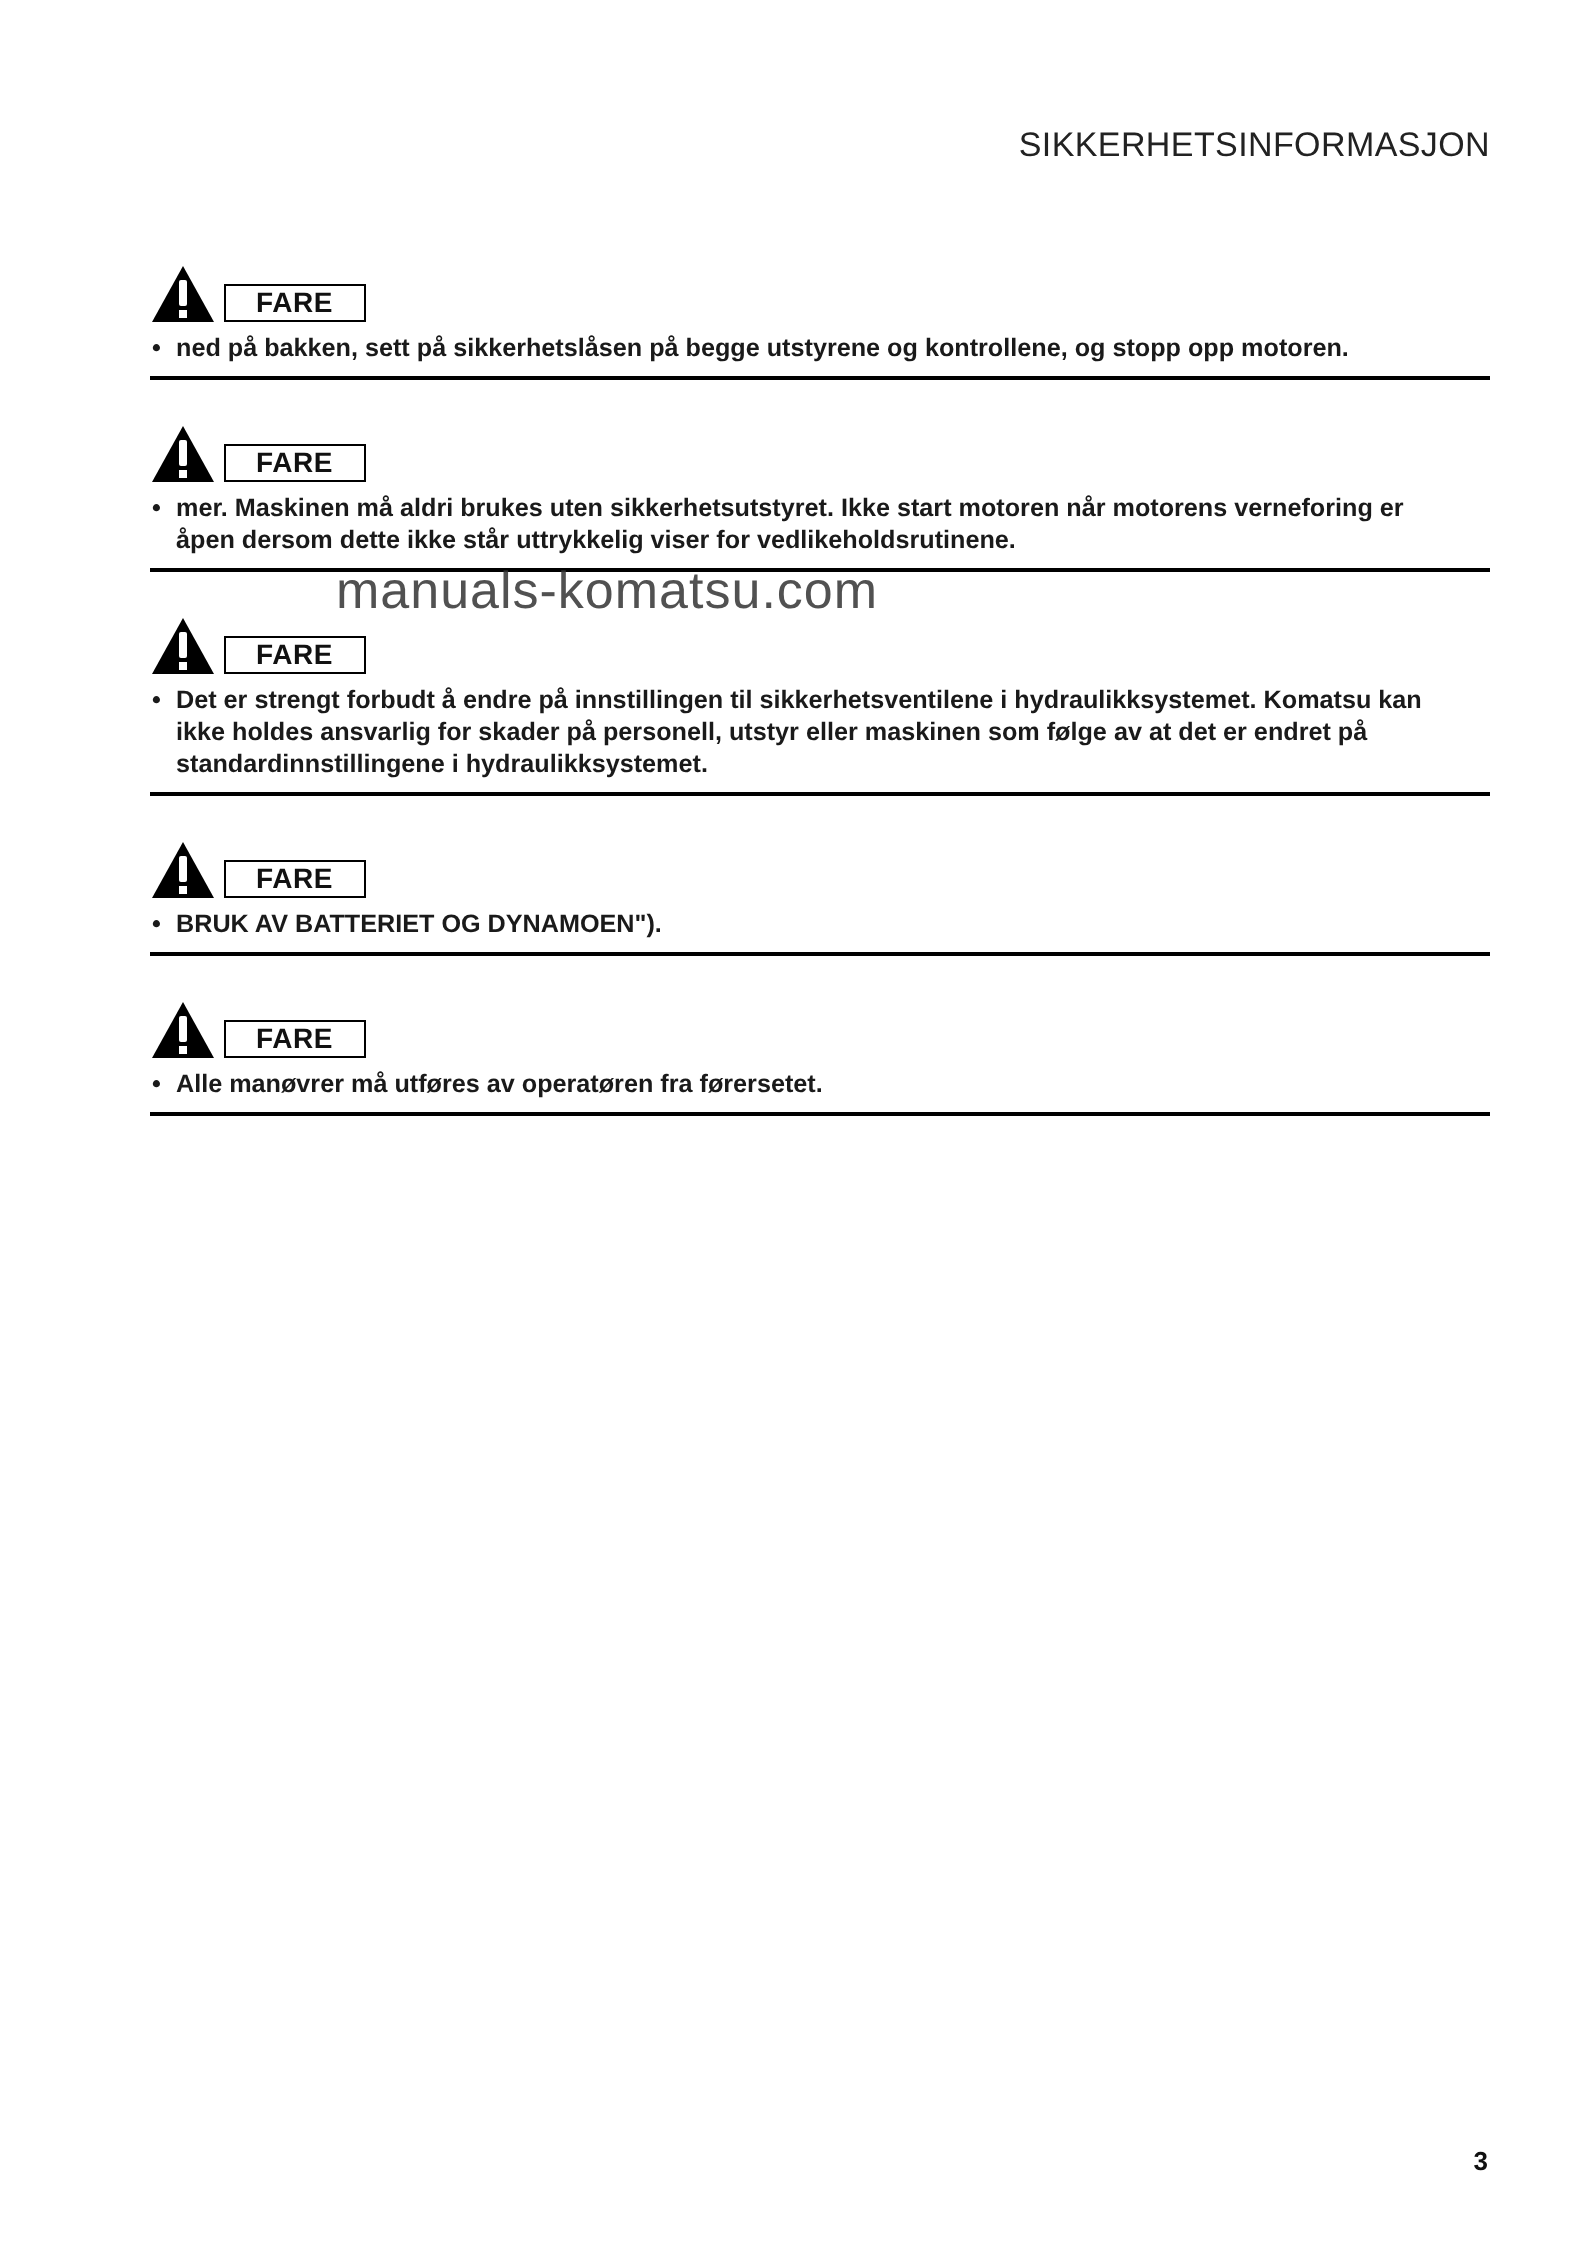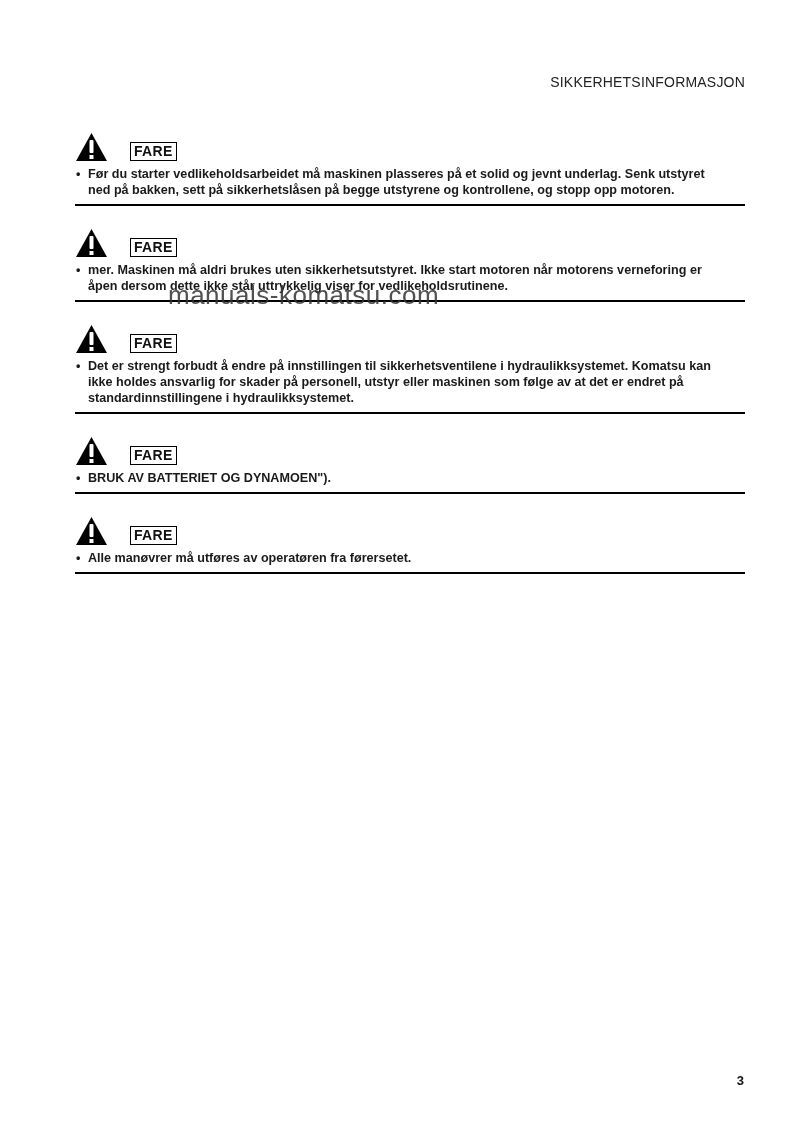--- a/index.html
+++ b/index.html
@@ -1,31 +1,31 @@
 <!DOCTYPE html>
 <html><head>
 <meta charset="utf-8">
 <style>
   html, body { margin: 0; padding: 0; background: #ffffff; }
   body {
     width: 793px; height: 1123px; position: relative; overflow: hidden;
     font-family: "Liberation Sans", sans-serif; color: #111;
   }
   .header {
-    position: absolute; top: 74px; right: 48px;
-    font-size: 14px; letter-spacing: 0.2px; color: #222;
+    position: absolute; top: 63px; right: 48px;
+    font-size: 17px; letter-spacing: 0.2px; color: #222;
   }
   .content { position: absolute; left: 75px; top: 130px; width: 670px; }
   .warning { position: relative; }
   .warning + .warning { margin-top: 20px; }
   .sign { display: flex; align-items: center; height: 33px; margin-bottom: 3px; }
   .tri { width: 33px; height: 30px; display: block; }
   .fare {
-    margin-left: 22px; margin-top: 9px;
-    border: 1px solid #000; padding: 0 3px;
+    margin-left: 4px; margin-top: 9px;
+    border: 1px solid #000; padding: 0 15px;
     font-size: 14px; line-height: 17px; font-weight: bold; letter-spacing: 0.3px;
   }
   .text {
     position: relative;
     font-size: 12.6px; line-height: 16px; font-weight: bold; color: #1a1a1a;
     padding-left: 13px; text-align: justify;
   }
   .text::before {
     content: "\2022"; position: absolute; left: 1px; top: 0; font-weight: bold;
   }
@@ -51,21 +51,20 @@
   <div class="warning">
     <div class="sign">
       <svg class="tri" viewBox="0 0 33 30">
         <polygon points="16.5,1 32,29 1,29" fill="#000"></polygon>
         <rect x="14.5" y="8" width="4" height="13" rx="1" fill="#fff"></rect>
         <rect x="14.5" y="23" width="4" height="4" fill="#fff"></rect>
       </svg>
       <span class="fare">FARE</span>
     </div>
     <div class="text">
-      <span class="line">Før du starter vedlikeholdsarbeidet må maskinen plasseres på et solid og jevnt underlag. Senk utstyret</span>
       <span class="line">ned på bakken, sett på sikkerhetslåsen på begge utstyrene og kontrollene, og stopp opp motoren.</span>
     </div>
     <div class="rule"></div>
   </div>
 
   <div class="warning">
     <div class="sign">
       <svg class="tri" viewBox="0 0 33 30">
         <polygon points="16.5,1 32,29 1,29" fill="#000"></polygon>
         <rect x="14.5" y="8" width="4" height="13" rx="1" fill="#fff"></rect>

